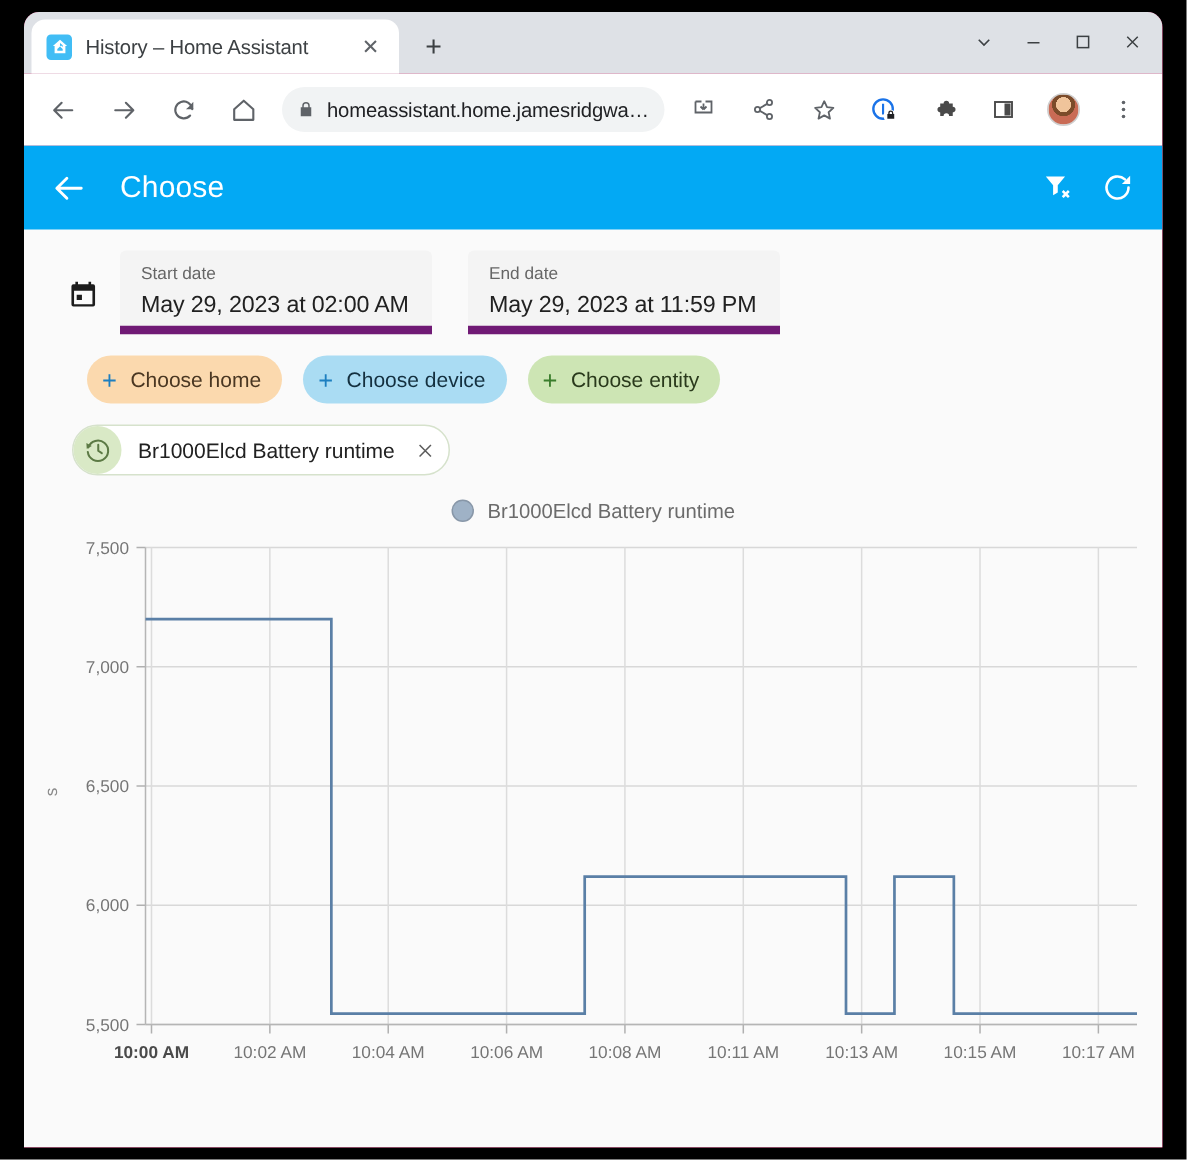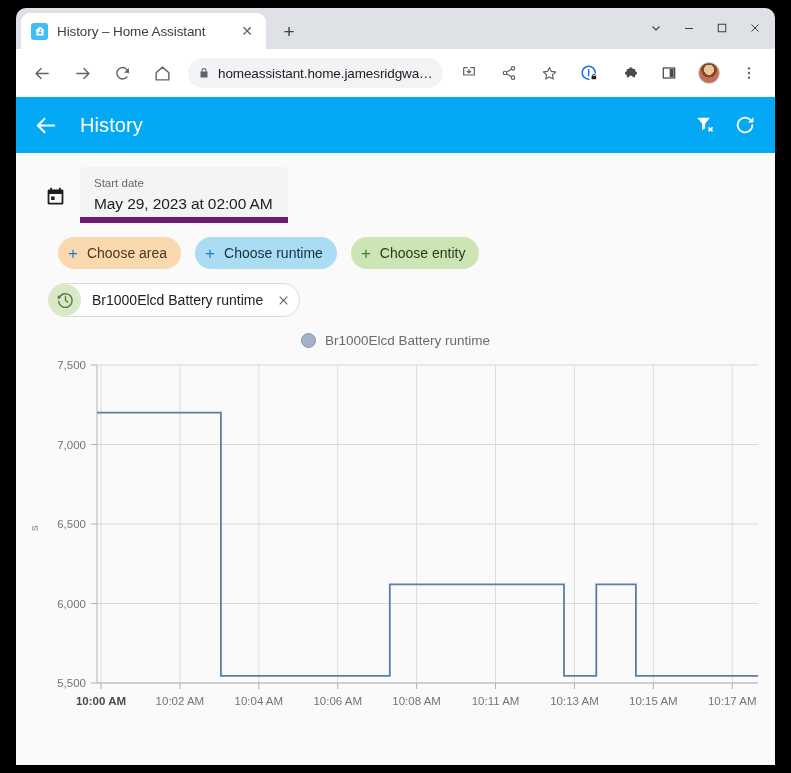--- a/index.html
+++ b/index.html
@@ -254,21 +254,21 @@
   </div>
 
   <div class="app">
 
     <div class="appbar">
       <div class="appbar-btn">
         <svg width="23" height="23" viewBox="0 0 24 24">
             <path fill="none" stroke="#fff" stroke-width="2" stroke-linecap="round" stroke-linejoin="round" d="M20 12H4m6-7-7 7 7 7"></path>
           </svg>
       </div>
-      <div class="appbar-title">History</div>
+      <div class="appbar-title">Choose</div>
       <div class="appbar-btn">
         <svg width="22" height="22" viewBox="0 0 24 24">
             <path fill="#fff" d="M3.5 4h14l-5.3 6.4v5.2l-3.4 2v-7.2z"></path>
             <path fill="#fff" d="m15.1 15.2 1.3-1.3 1.6 1.6 1.6-1.6 1.3 1.3-1.6 1.6 1.6 1.6-1.3 1.3-1.6-1.6-1.6 1.6-1.3-1.3 1.6-1.6z"></path>
           </svg>
       </div>
       <div class="appbar-btn">
         <svg width="22" height="22" viewBox="0 0 24 24">
             <path fill="none" stroke="#fff" stroke-width="1.9" stroke-linecap="round" d="M20 12a8 8 0 1 1-2.6-5.9"></path>
             <path fill="#fff" d="M21.2 3.4v6h-6l2.2-2.1z"></path>
@@ -279,30 +279,34 @@
     <div class="daterow">
       <div class="cal-icon">
         <svg width="21" height="21" viewBox="0 0 24 24">
             <path fill="#1c1c1c" d="M6 2v2H4.5A1.5 1.5 0 0 0 3 5.5v14A1.5 1.5 0 0 0 4.5 21h15a1.5 1.5 0 0 0 1.5-1.5v-14A1.5 1.5 0 0 0 19.5 4H18V2h-2v2H8V2zm13 7v10.2H5V9zM11 12H7v4h4z"></path>
           </svg>
       </div>
       <div class="datefield">
         <div class="lbl">Start date</div>
         <div class="val">May 29, 2023 at 02:00 AM</div>
       </div>
+      <div class="datefield">
+        <div class="lbl">End date</div>
+        <div class="val">May 29, 2023 at 11:59 PM</div>
+      </div>
     </div>
 
     <div class="chiprow">
       <div class="pchip chip-area">
         <span class="plus">+</span>
-        <span>Choose area</span>
+        <span>Choose home</span>
       </div>
       <div class="pchip chip-device">
         <span class="plus">+</span>
-        <span>Choose runtime</span>
+        <span>Choose device</span>
       </div>
       <div class="pchip chip-entity">
         <span class="plus">+</span>
         <span>Choose entity</span>
       </div>
     </div>
 
     <div class="entrow">
       <div class="echip">
         <span class="echip-av">

